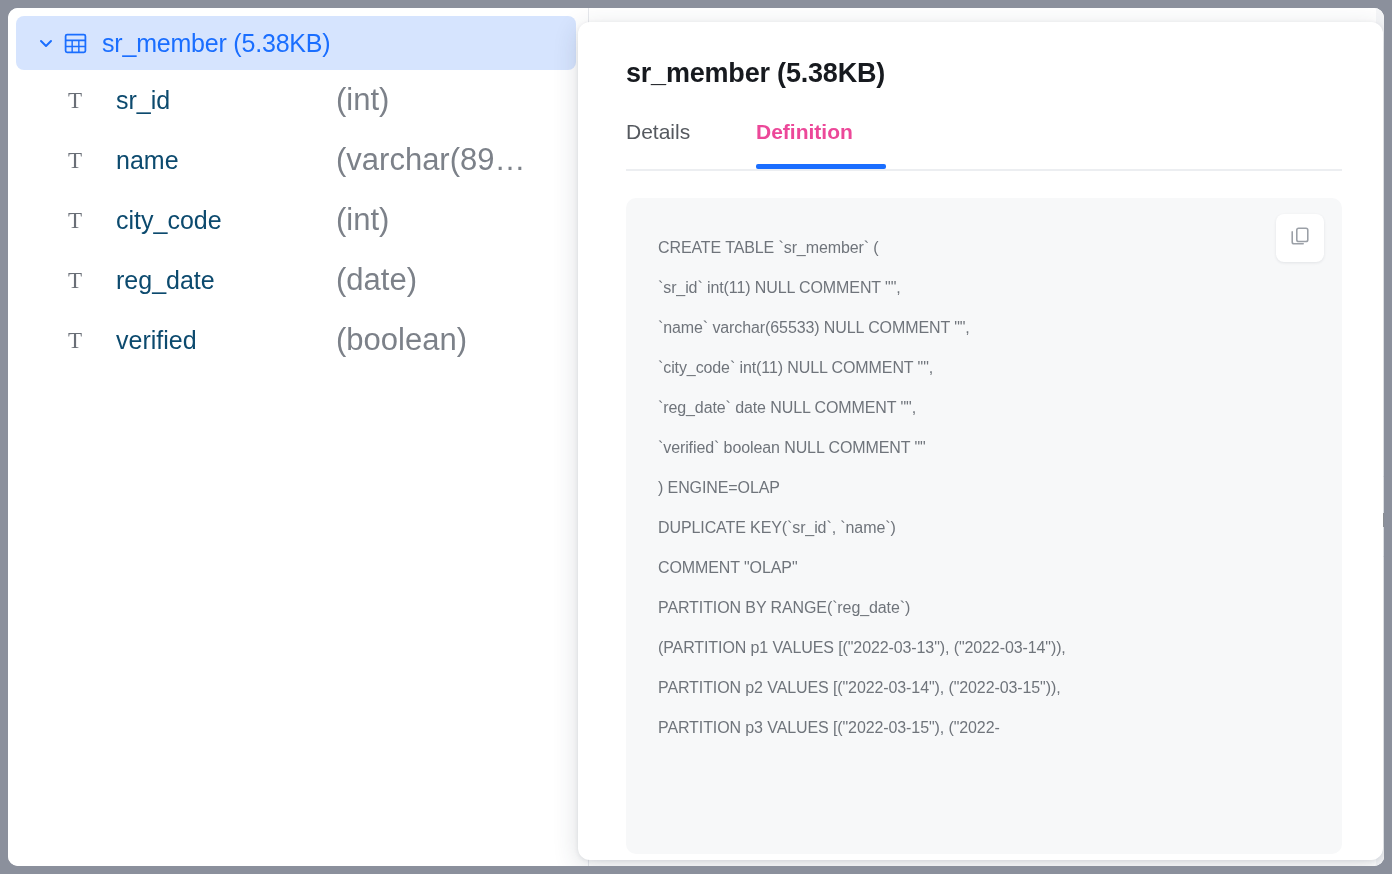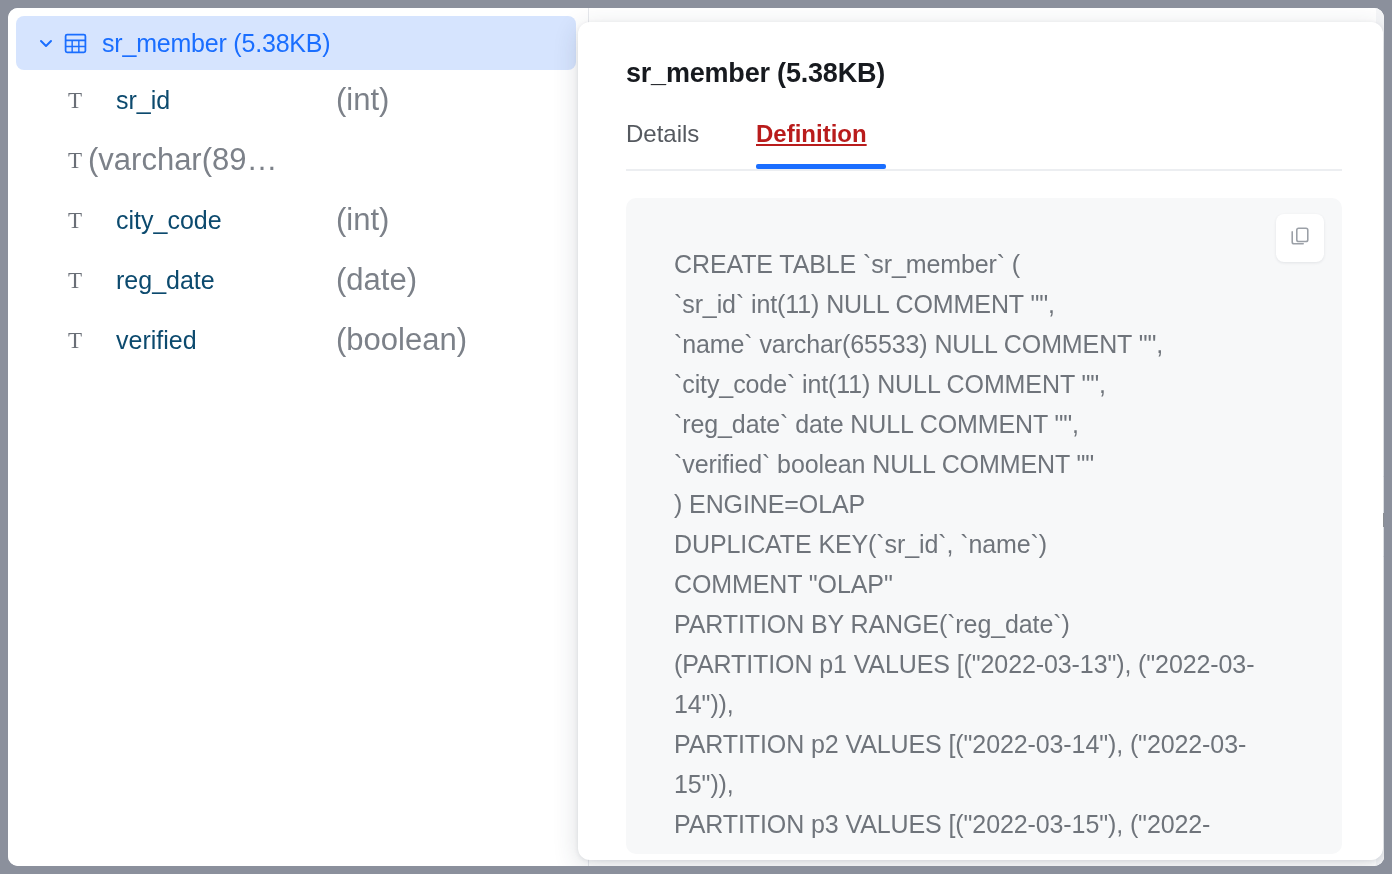--- a/index.html
+++ b/index.html
@@ -173,27 +173,27 @@
     letter-spacing: -0.2px;
   }
   .tabs-bar {
     position: absolute;
     left: 48px; top: 98px;
     width: 716px; height: 60px;
   }
   .tab {
     position: absolute;
     top: 0;
-    font-size: 24px;
+    font-size: 21px;
     color: #55595f;
     padding-bottom: 16px;
     cursor: pointer;
   }
   .tab-details { left: 0; }
-  .tab-definition { left: 130px; color: #b91c1c; font-weight: bold; text-decoration: underline; }
+  .tab-definition { left: 130px; color: #ec4899; font-weight: bold; }
   .tab-underline {
     position: absolute;
     left: 130px; top: 44px;
     width: 130px; height: 5px;
     background: #1a6eff;
     border-radius: 2px;
   }
   .tabs-rule {
     position: absolute;
     left: 48px; top: 147px;
@@ -205,24 +205,24 @@
   .code-block {
     position: absolute;
     left: 48px; top: 176px;
     width: 716px; height: 656px;
     background: #f7f8f9;
     border-radius: 10px;
     box-sizing: border-box;
     overflow: hidden;
   }
   .code-text {
-    margin: 16px;
+    margin: 0;
     padding: 30px 34px 0 32px;
     font-family: "Liberation Sans", sans-serif;
-    font-size: 25px;
+    font-size: 16px;
     line-height: 40px;
     color: #6f747b;
     white-space: pre-wrap;
     word-break: break-word;
     letter-spacing: -0.1px;
   }
   .copy-button {
     position: absolute;
     right: 18px; top: 16px;
     width: 48px; height: 48px;
@@ -269,20 +269,21 @@
       </div>
 
       <div class="col-row">
         <span class="col-type-icon">T</span>
         <span class="col-name">sr_id</span>
         <span class="col-type">(int)</span>
       </div>
 
       <div class="col-row">
         <span class="col-type-icon">T</span>
+        <span class="col-name">name</span>
         <span class="col-type">(varchar(89…</span>
       </div>
 
       <div class="col-row">
         <span class="col-type-icon">T</span>
         <span class="col-name">city_code</span>
         <span class="col-type">(int)</span>
       </div>
 
       <div class="col-row">

